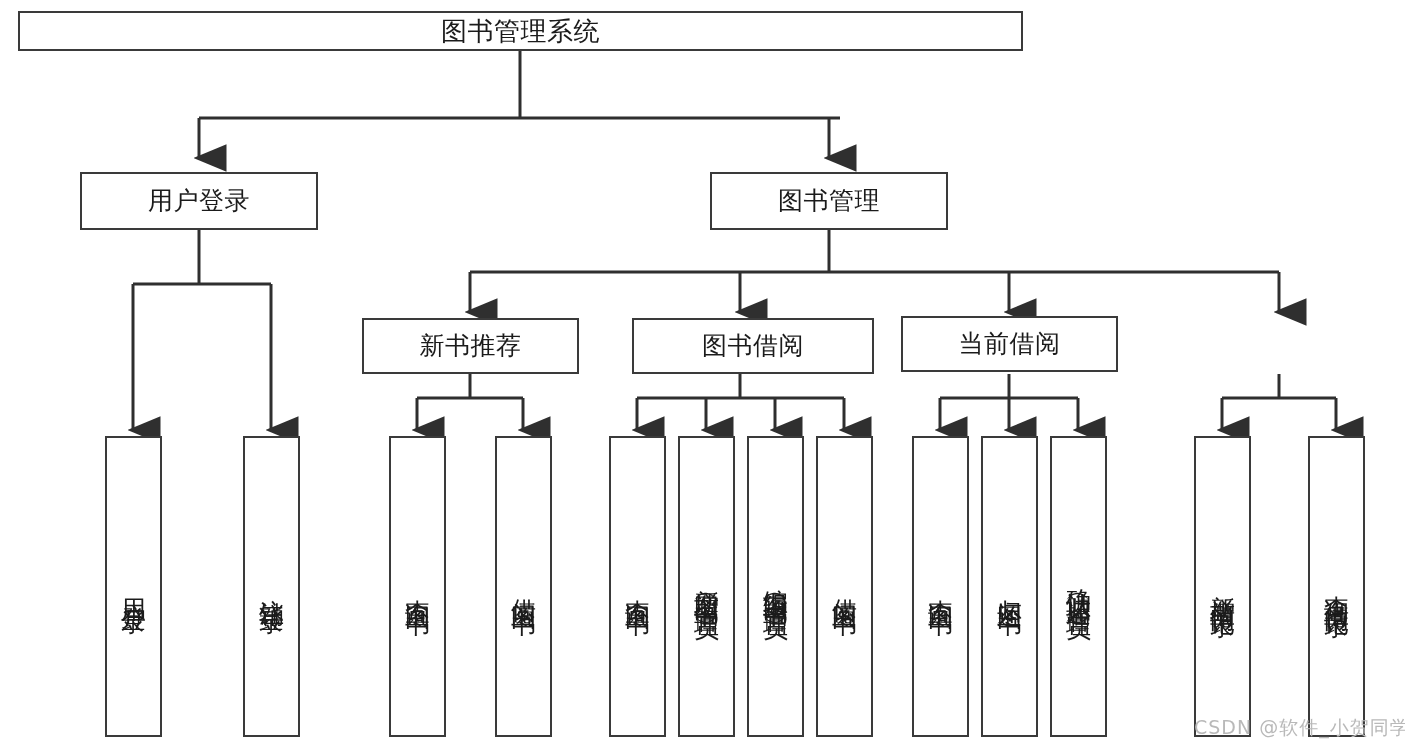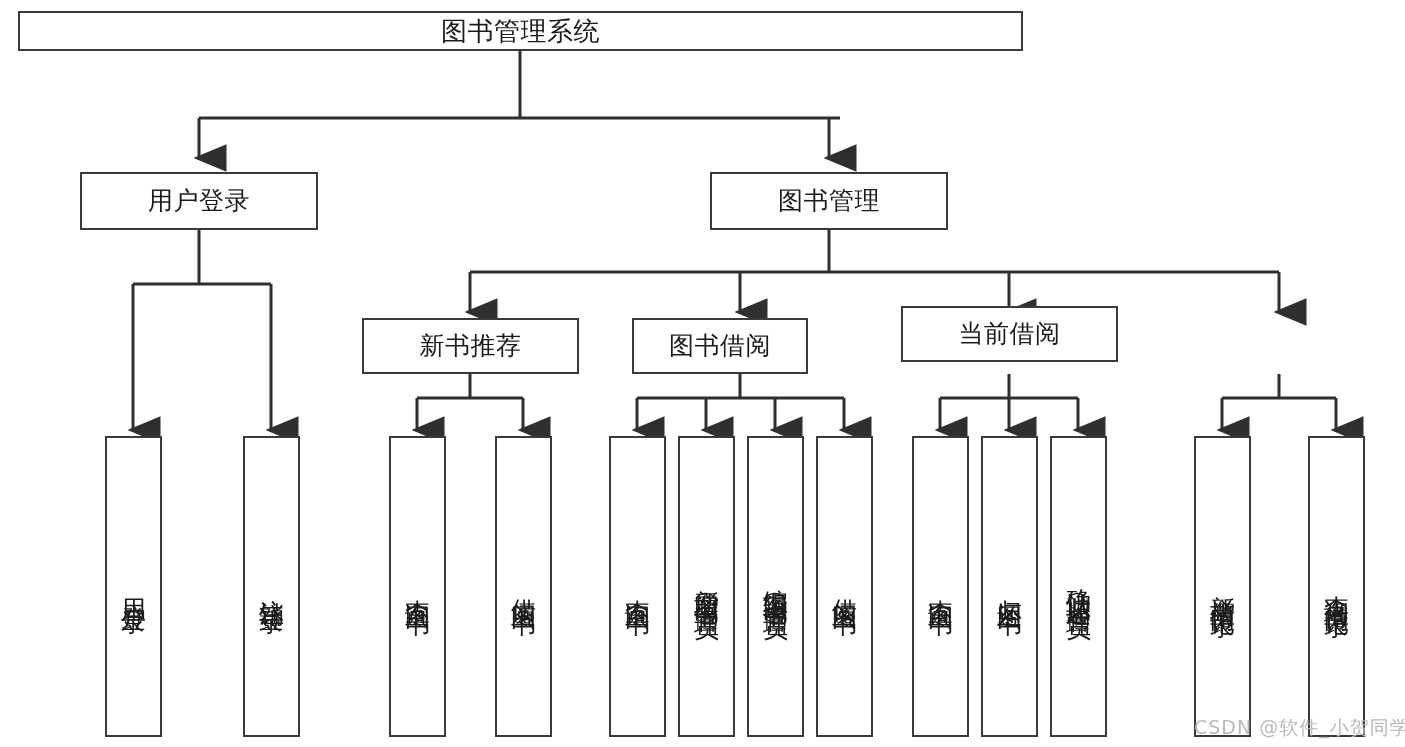--- a/index.html
+++ b/index.html
@@ -131,24 +131,24 @@
   <div class="node horizontal" style="left:80px; top:172px; width:238px; height:58px;">
     <span class="label">用户登录</span>
   </div>
   <div class="node horizontal" style="left:362px; top:318px; width:217px; height:56px;">
     <span class="label">新书推荐</span>
   </div>
 
   <div class="node horizontal" style="left:710px; top:172px; width:238px; height:58px;">
     <span class="label">图书管理</span>
   </div>
-  <div class="node horizontal" style="left:632px; top:318px; width:176px; height:56px;">
+  <div class="node horizontal" style="left:632px; top:318px; width:242px; height:56px;">
     <span class="label">图书借阅</span>
   </div>
-  <div class="node horizontal" style="left:901px; top:306px; width:217px; height:56px;">
+  <div class="node horizontal" style="left:901px; top:316px; width:217px; height:56px;">
     <span class="label">当前借阅</span>
   </div>
 
   <div class="node vertical" style="left:105px; top:436px; width:57px; height:301px;">
     <span class="label">用户登录</span>
   </div>
   <div class="node vertical" style="left:243px; top:436px; width:57px; height:301px;">
     <span class="label">注销登录</span>
   </div>
 

